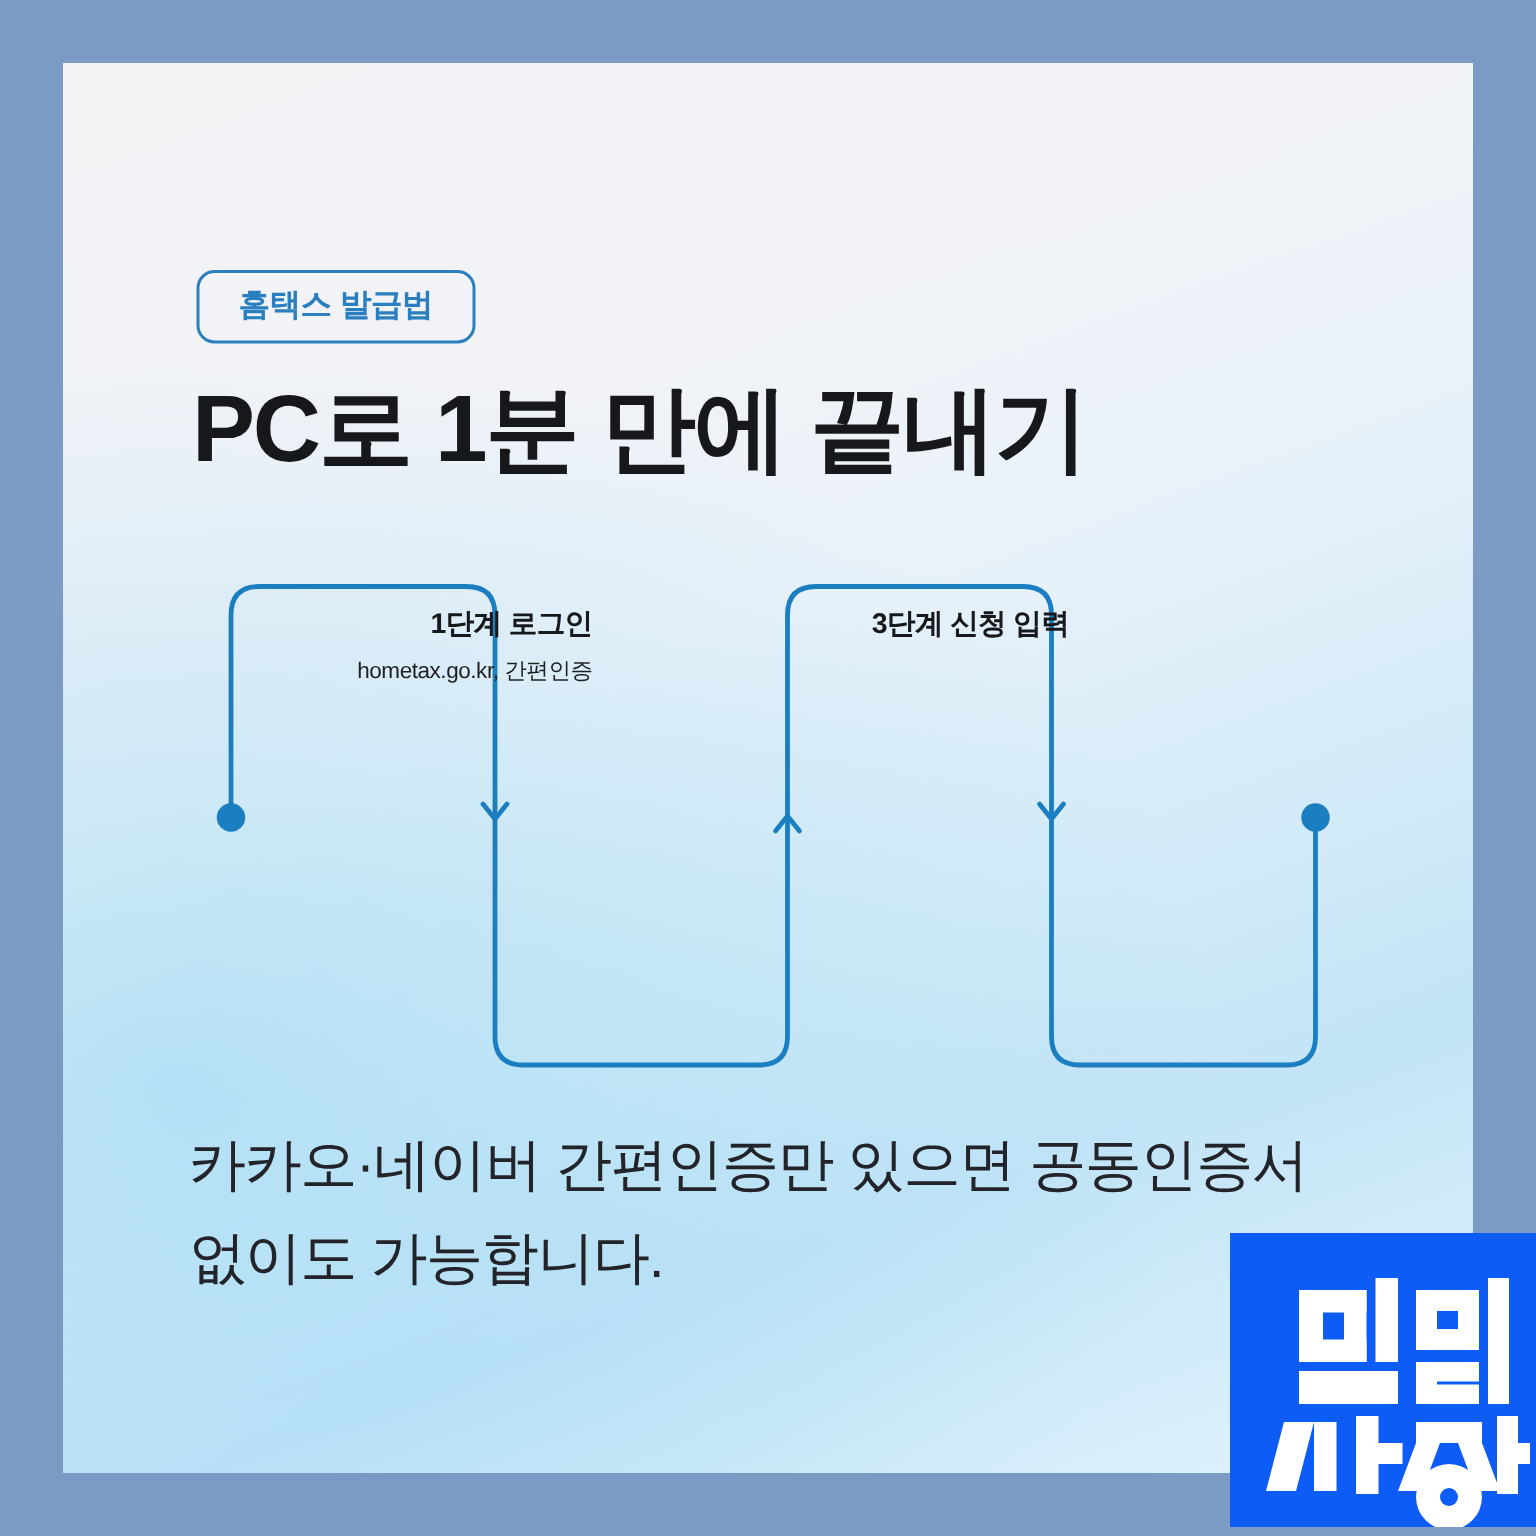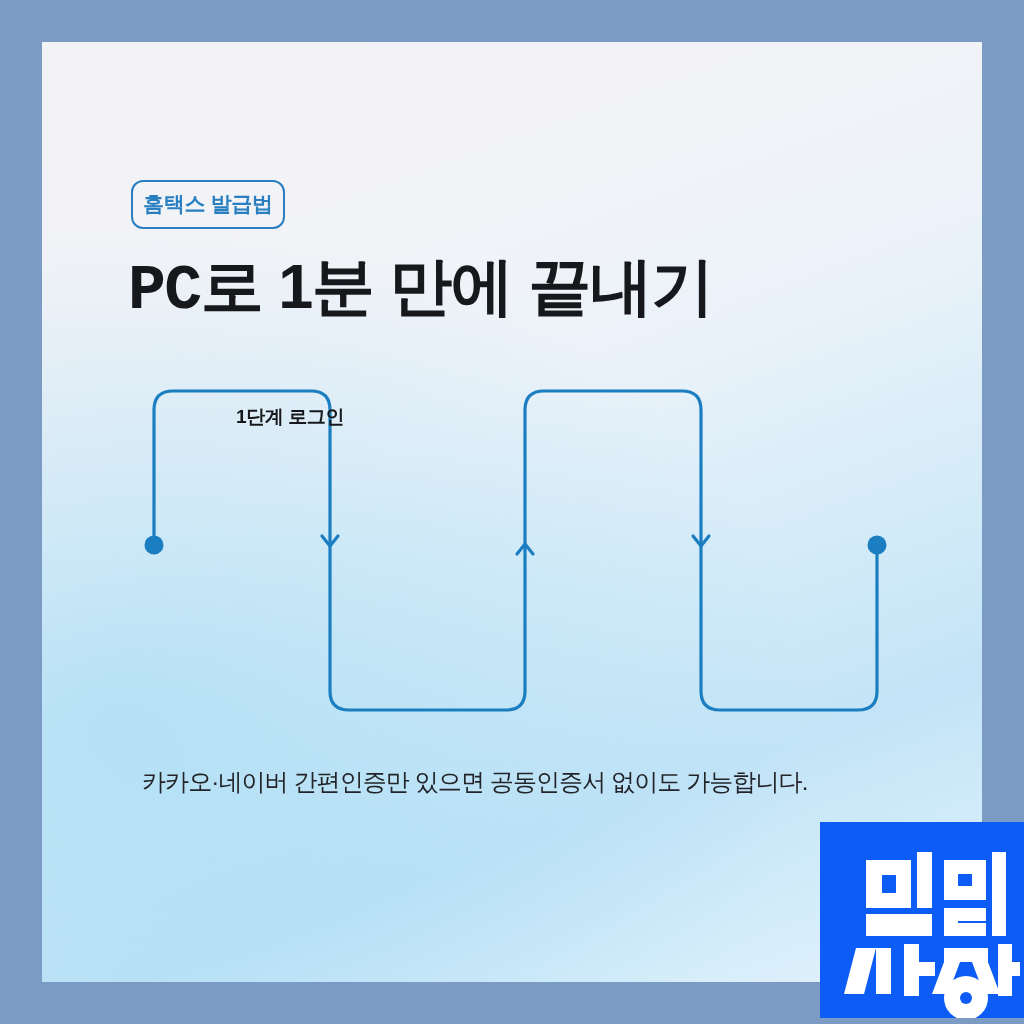--- a/index.html
+++ b/index.html
@@ -61,21 +61,21 @@
     z-index: 2;
     width: 100%;
     height: 100%;
   }
 
   
   .badge {
     position: absolute;
     left: 89px;
     top: 138px;
-    padding: 11px 10px 13px;
+    padding: 11px 26px 13px;
     border: 2px solid #2a7fc0;
     border-radius: 12px;
     color: #2a7fc0;
     font-size: 21px;
     font-weight: 700;
     letter-spacing: -0.3px;
     line-height: 1;
     white-space: nowrap;
   }
 
@@ -86,21 +86,21 @@
     top: 208px;
     margin: 0;
     font-size: 63px;
     font-weight: 700;
     color: #17181b;
     letter-spacing: -1.5px;
     line-height: 1.15;
     white-space: nowrap;
   }
   .title .lat {
-    font-family: Liberation Mono, monospace;
+    font-family: Liberation Sans, sans-serif;
     font-weight: 700;
   }
 
   
   .flow {
     position: absolute;
     left: 0;
     top: 0;
     width: 940px;
     height: 940px;
@@ -125,33 +125,33 @@
     white-space: nowrap;
   }
   .step-desc {
     font-size: 15px;
     font-weight: 400;
     letter-spacing: -0.3px;
     line-height: 1.35;
     color: #1d1f23;
   }
 
-  .step-1 { left: 143px; top: 364px; }
+  .step-1 { left: 143px; top: 364px; text-align: right; }
   .step-2 { left: 318px; top: 578px; }
   .step-3 { left: 500px; top: 364px; }
   .step-4 { left: 676px; top: 578px; }
 
   
   .caption {
     position: absolute;
     left: 84px;
     top: 705px;
     width: 770px;
-    margin: 16px;
-    font-size: 24px;
+    margin: 0;
+    font-size: 38px;
     font-weight: 400;
     color: #222429;
     letter-spacing: -0.9px;
     line-height: 1.62;
   }
 
   
   .logo {
     position: absolute;
     left: 820px;
@@ -203,24 +203,26 @@
             <polyline points="651,494 659,504 667,494"></polyline>
           </g>
 
           <circle cx="112" cy="503" r="9.5" fill="#1b7ec0"></circle>
           <circle cx="835" cy="503" r="9.5" fill="#1b7ec0"></circle>
         </svg>
       </div>
 
       <div class="step step-1">
         <div class="step-title">1단계 로그인</div>
+        <div class="step-desc">hometax.go.kr, 간편인증</div>
       </div>
 
 
       <div class="step step-3">
+        <div class="step-title">3단계 신청 입력</div>
       </div>
 
 
       <p class="caption">카카오·네이버 간편인증만 있으면 공동인증서 없이도 가능합니다.</p>
 
     </div>
   </div>
 
   <div class="logo">
     <svg width="204" height="196" viewBox="0 0 204 196" xmlns="http://www.w3.org/2000/svg" aria-hidden="true">

